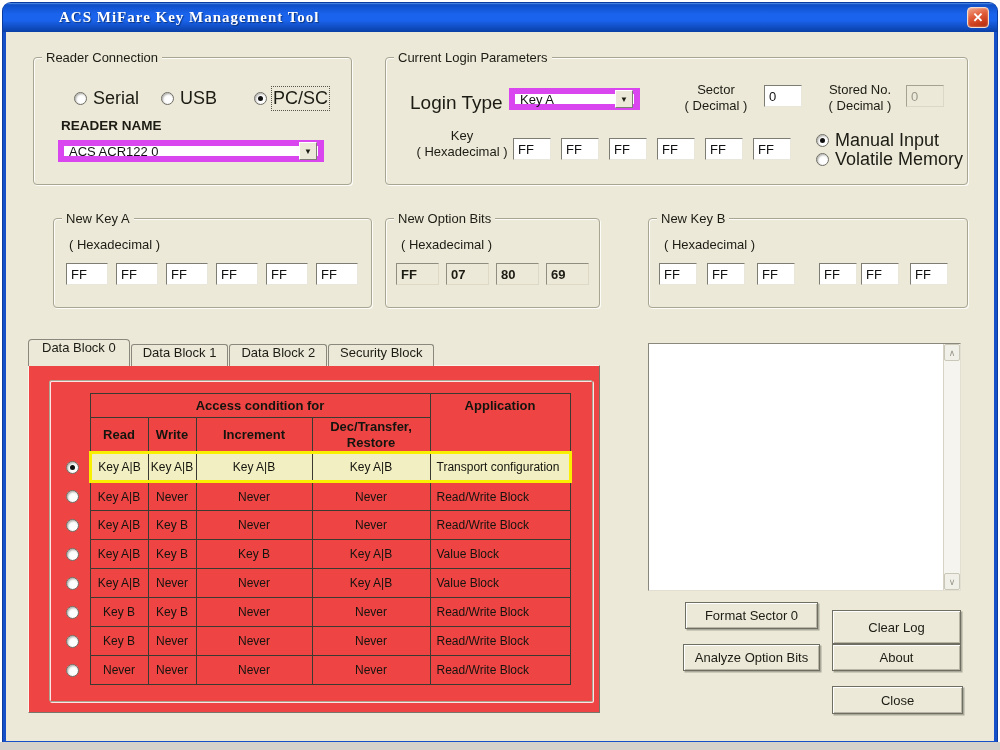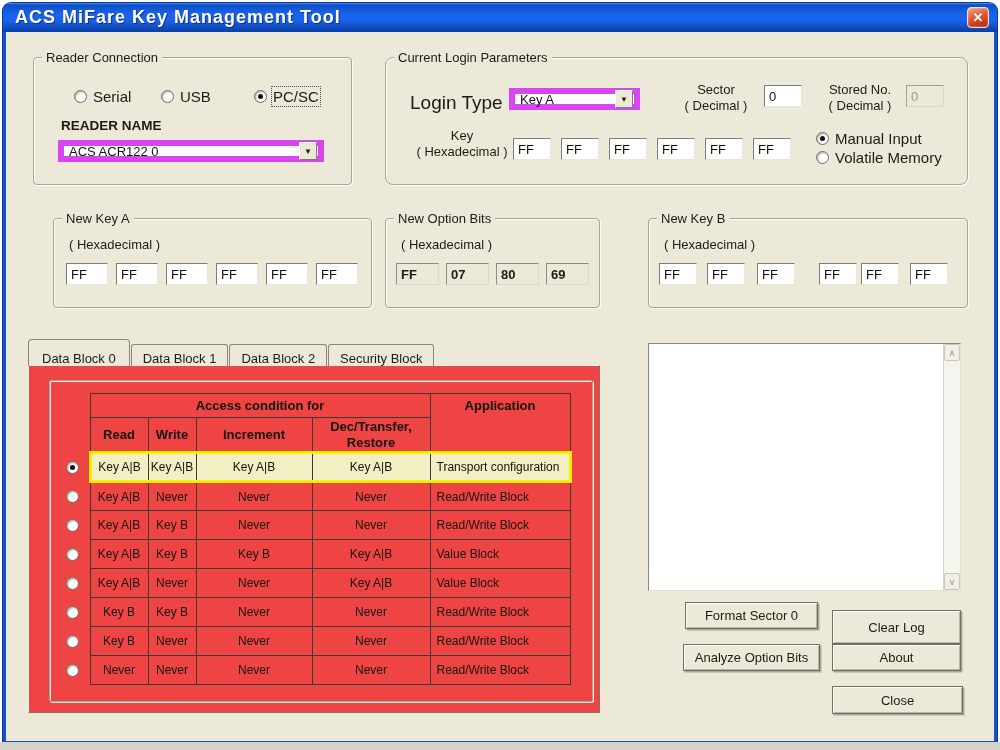--- a/index.html
+++ b/index.html
@@ -6,36 +6,36 @@
   body { width:1000px; height:750px; position:relative; background:#ffffff;
          font-family:"Liberation Sans", sans-serif; overflow:hidden; }
   .desktop-strip { position:absolute; left:0; bottom:0; width:100%; height:8px; background:#D4D2CA; }
 
   .window { position:absolute; left:3px; top:3px; width:994px; height:741px;
             background:#1550C8; border-radius:8px 8px 2px 2px;
             box-shadow:0 0 0 1px #0A3CA0; }
   .titlebar { height:29px; border-radius:7px 7px 0 0; display:flex; align-items:center;
               padding:0 8px 0 12px;
               background:linear-gradient(180deg,#5A96E8 0%,#0E4FC8 6%,#1A63EC 38%,#1A63EC 60%,#0C46B4 92%,#0A3EA6 100%); }
-  .title-text { color:#fff; font-family:Liberation Sans, sans-serif; font-weight:bold;
-                font-size:18px; letter-spacing:1px; text-shadow:1px 1px 1px rgba(0,0,0,.45); }
+  .title-text { color:#fff; font-family:Liberation Serif, serif; font-weight:bold;
+                font-size:15px; letter-spacing:1px; text-shadow:1px 1px 1px rgba(0,0,0,.45);margin-left:44px; }
   .close-btn { margin-left:auto; width:22px; height:21px; border-radius:4px;
                background:linear-gradient(160deg,#F0A88E 0%,#E2603C 40%,#C83A18 75%,#A82C10 100%);
                border:1px solid #F4DCCC; color:#fff; font-weight:bold; font-size:13px;
                display:flex; align-items:center; justify-content:center; line-height:1;
                box-shadow:inset 0 0 2px rgba(255,255,255,.6); cursor:default; }
 
   .client { position:absolute; left:3px; top:29px; right:3px; bottom:3px; background:#ECE9D8; }
 
   .group { position:absolute; border:1px solid #A9A593; border-radius:4px;
            box-shadow:inset 1px 1px 0 rgba(255,255,255,.85), 1px 1px 0 rgba(255,255,255,.85); }
   .group-title { position:absolute; top:-8px; left:8px; background:#ECE9D8; padding:0 4px;
                  font-size:13px; color:#1c1c14; white-space:nowrap; }
 
-  .radio-row { position:absolute; display:flex; align-items:center; gap:6px; font-size:15px; color:#1c1c14; }
+  .radio-row { position:absolute; display:flex; align-items:center; gap:6px; font-size:18px; color:#1c1c14; }
   .radio { width:13px; height:13px; border-radius:50%; background:#fff; border:1px solid #6E6D64;
            box-shadow:inset 1px 1px 2px rgba(100,99,90,.55); position:relative; flex:none; }
   .radio.checked::after { content:""; position:absolute; left:3px; top:3px; width:5px; height:5px;
                           border-radius:50%; background:#101010; }
   .focus-dotted { outline:1px dotted #55544a; outline-offset:1px; }
 
   .field { position:absolute; height:22px; width:38px; border:1px solid;
            border-color:#7E7D74 #E9E7DC #E9E7DC #7E7D74; background:#fff;
            font:13px "Liberation Sans", sans-serif; padding:1px 4px; color:#111; }
   .field.flat { background:#ECE9D8; font-weight:bold; color:#1c1c14;
@@ -51,21 +51,21 @@
                display:flex; align-items:center; justify-content:center;
                font-size:8px; color:#1c1c14; }
 
   .lbl { position:absolute; font-size:13px; color:#1c1c14; }
   .lbl.center { text-align:center; white-space:pre-line; line-height:1.25; }
   .lbl.bold { font-weight:bold; font-size:13.5px; }
   .lbl.big { font-size:19px; }
 
   .tabstrip { position:absolute; left:22px; top:307px; height:27px; display:flex; align-items:flex-end; z-index:3; }
   .tab { height:22px; padding:0 11px; background:#ECE9D8; border:1px solid #8A887C; border-bottom:none;
-         border-radius:3px 3px 0 0; display:flex; align-items:flex-end; font-size:13px; color:#1c1c14;
+         border-radius:3px 3px 0 0; display:flex; align-items:flex-start; font-size:13px; color:#1c1c14;
          margin-right:1px; }
   .tab.active { height:27px; border-radius:4px 4px 0 0; padding:0 13px; position:relative; z-index:4; }
   .tabpage { position:absolute; left:22px; top:333px; width:572px; height:348px; background:#ef4444;
              border:1px solid; border-color:#F8F6EC #77766B #77766B #F8F6EC; z-index:2; }
 
   .table-box { position:absolute; left:20px; top:14px; width:544px; height:322px;
                border:1px solid #A9A593; border-radius:2px;
                box-shadow:inset 1px 1px 0 rgba(255,255,255,.85), 1px 1px 0 rgba(255,255,255,.85); }
 
   table.access { position:absolute; left:6px; top:12px; border-collapse:collapse; table-layout:fixed; }
@@ -128,21 +128,21 @@
         <span class="radio checked"></span>
         <span class="focus-dotted">PC/SC</span>
       </div>
       <span class="lbl bold" style="left:27px; top:60px;">READER NAME</span>
       <div class="combo" style="left:24px; top:82px; width:266px;">
         <span class="combo-value">ACS ACR122 0</span>
         <span class="combo-btn">▼</span>
       </div>
     </div>
 
-    <div class="group" style="left:379px; top:25px; width:583px; height:128px;border-radius:8px;">
+    <div class="group" style="left:379px; top:25px; width:583px; height:128px;">
       <span class="group-title">Current Login Parameters</span>
       <span class="lbl big" style="left:24px; top:34px;">Login Type</span>
       <div class="combo" style="left:123px; top:30px; width:131px;">
         <span class="combo-value">Key A</span>
         <span class="combo-btn">▼</span>
       </div>
       <span class="lbl center" style="left:292px; top:24px; width:76px;">Sector
 ( Decimal )</span>
       <input class="field" style="left: 378px; top: 27px;" value="0">
       <span class="lbl center" style="left:436px; top:24px; width:76px;">Stored No.

